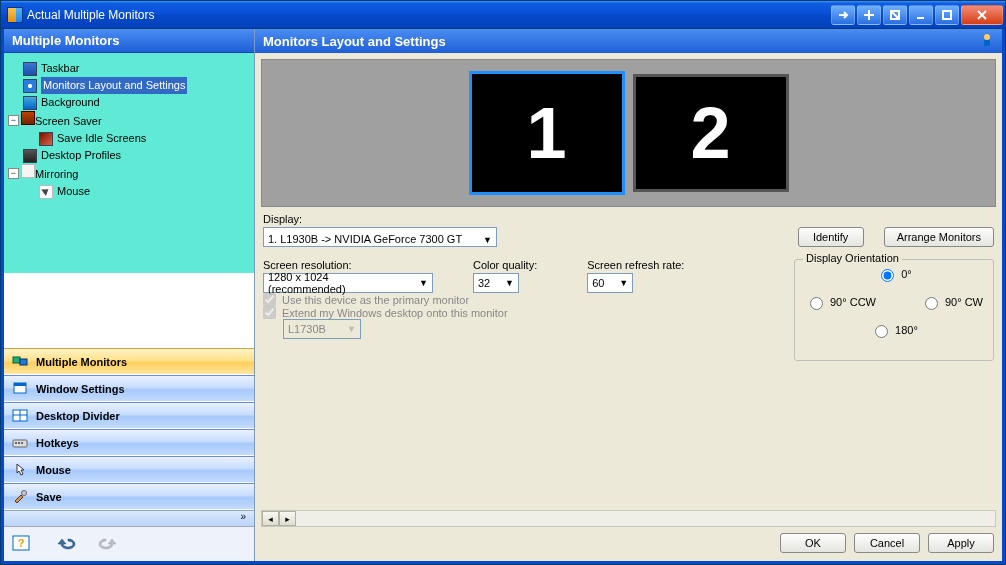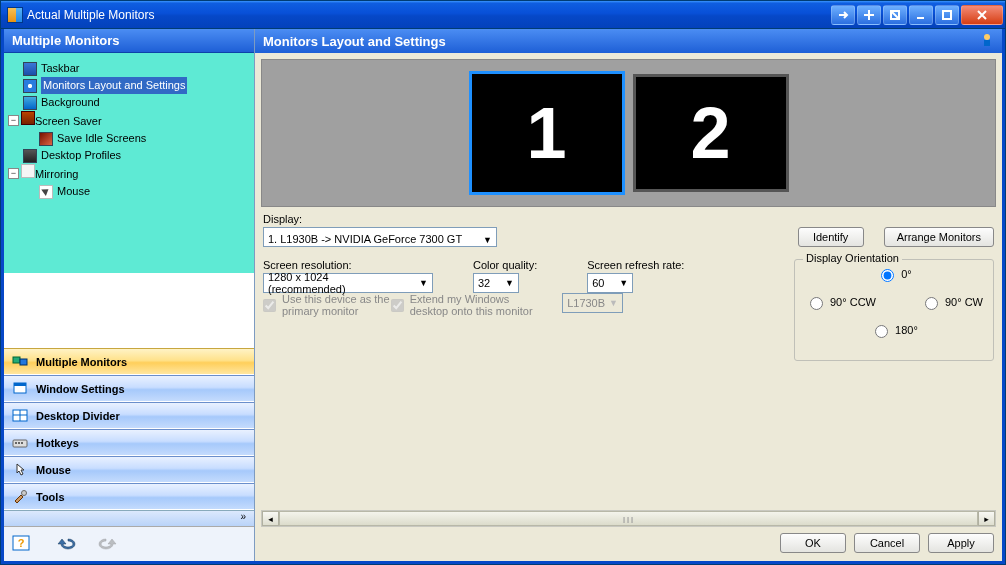--- a/index.html
+++ b/index.html
@@ -277,21 +277,21 @@
         <svg class="nicon" viewBox="0 0 16 16">
             <path d="M5 2l0 9 2-2 2 4 2-1-2-4 3 0z" fill="#fff" stroke="#333"></path>
           </svg>
         <span>Mouse</span>
       </div>
       <div class="navbar">
         <svg class="nicon" viewBox="0 0 16 16">
             <path d="M3 12l6-6 2 2-6 6z" fill="#c96" stroke="#630"></path>
             <circle cx="12" cy="4" r="2.5" fill="#ccc" stroke="#666"></circle>
           </svg>
-        <span>Tools</span>
+        <span>Save</span>
       </div>
       <div class="chevrons">»<br>▾</div>
     </div>
 
     <div class="bottom-icons">
       <div class="bic">
           <svg width="26" height="20" viewBox="0 0 26 20">
             <rect x="2" y="2" width="16" height="14" fill="#fff" stroke="#06c"></rect>
             <text x="10" y="13" font-size="11" text-anchor="middle" fill="#e90" font-weight="bold">?</text>
           </svg>
@@ -379,42 +379,39 @@
                   <span>90° CW</span>
                 </div>
               <div class="center2">
                   <input type="radio" name="orient" style="">
                   <span>180°</span>
                 </div>
             </div>
           </div>
         </div>
 
-        <div style="position:relative; top:-72px; width:360px; display:flex; flex-direction:row; gap:0;">
+        <div style="position:relative; top:-72px; width:360px; display:flex; flex-direction:column; gap:0;">
           <label class="cb disabled">
             <input type="checkbox" checked="" disabled="" style="">
             <span>Use this device as the primary monitor</span>
           </label>
           <label class="cb disabled">
             <input type="checkbox" checked="" disabled="" style="">
             <span>Extend my Windows desktop onto this monitor</span>
           </label>
           <div class="fake-select disabled" style="width:78px; margin-left:20px;">
             <span>L1730B</span>
               <span class="arrow" style="color:#bbb;">▼</span>
           </div>
         </div>
       </div>
 
       <div style="flex:1;"></div>
       <div class="scrollbar">
         <div class="sbtn">◂</div>
-        <div class="thumb">
-            <span style="color:#999;letter-spacing:1px;">ııı</span>
-          </div>
         <div class="sbtn">▸</div>
       </div>
       <div class="footer-btns">
         <button class="btn">OK</button>
         <button class="btn">Cancel</button>
         <button class="btn">Apply</button>
       </div>
     </div>
   </div>
 </div>

